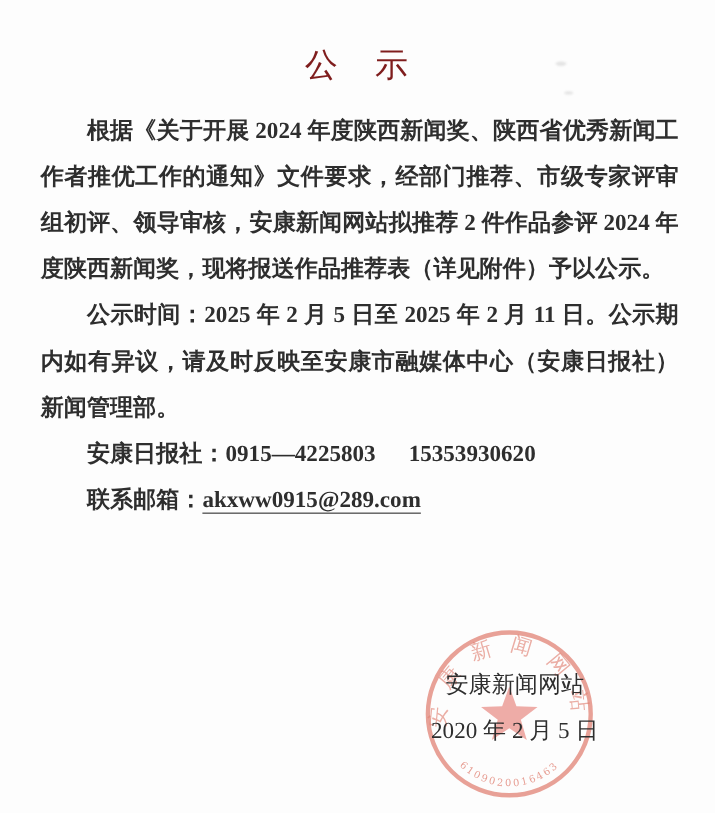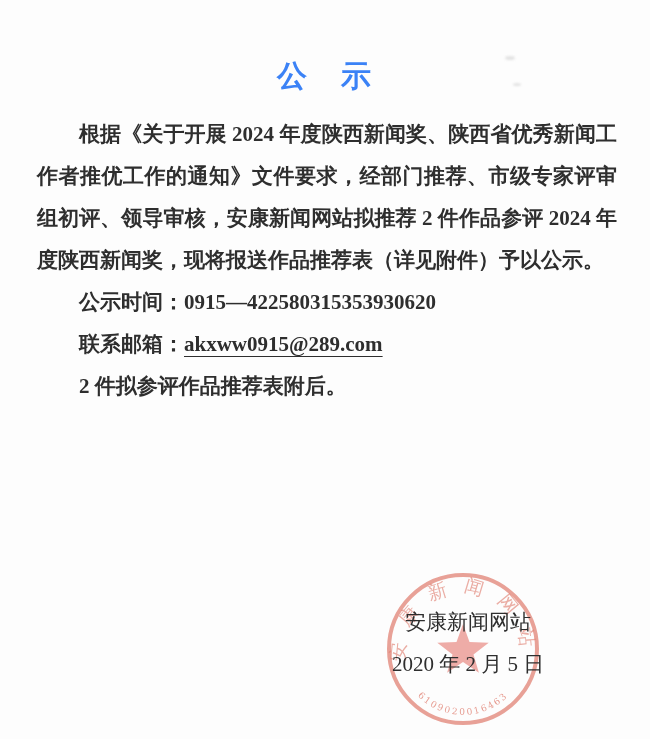--- a/index.html
+++ b/index.html
@@ -8,41 +8,41 @@
     width: 650px;
     height: 739px;
     background: #fdfdfd;
     overflow: hidden;
     font-family: "Liberation Serif", "DejaVu Serif", serif;
     color: #2e2e2e;
     box-sizing: border-box;
     padding-top: 42px;
   }
   .doc-title {
-    margin: 16px;
+    margin: 0;
     text-align: center;
     font-size: 30px;
-    font-weight: 700;
+    font-weight: 400;
     line-height: 36px;
     letter-spacing: 2px;
-    color: #3b82f6;
+    color: #7f1d1d;
   }
   .content {
     margin: 19px 33px 0 37px;
     font-size: 21px;
     line-height: 42px;
     text-align: justify;
     font-weight: bold;
   }
   .content p {
     margin: 0;
     text-indent: 2em;
   }
   .num { font-family: "Liberation Serif", "DejaVu Serif", serif; }
-  .gap { }
+  .gap { margin-left: 30px; }
   .email {
     text-decoration: underline;
     text-underline-offset: 5px;
     text-decoration-thickness: 1px;
   }
   .signature {
     position: absolute;
     top: 601px;
     left: 372px;
     width: 192px;
@@ -74,23 +74,23 @@
 </style>
 </head>
 <body>
 
 <div class="page">
 
   <h1 class="doc-title">公　示</h1>
 
   <div class="content">
     <p>根据《关于开展 2024 年度陕西新闻奖、陕西省优秀新闻工作者推优工作的通知》文件要求，经部门推荐、市级专家评审组初评、领导审核，安康新闻网站拟推荐 2 件作品参评 2024 年度陕西新闻奖，现将报送作品推荐表（详见附件）予以公示。</p>
-    <p><span>公示时间：</span><span class="num">0915—4225803</span><span class="num gap">15353930620</span></p>
+    <p>公示时间：2025 年 2 月 5 日至 2025 年 2 月 11 日。公示期内如有异议，请及时反映至安康市融媒体中心（安康日报社）新闻管理部。</p>
+    <p><span>安康日报社：</span><span class="num">0915—4225803</span><span class="num gap">15353930620</span></p>
     <p><span>联系邮箱：</span><span class="num email">akxww0915@289.com</span></p>
-    <p>2 件拟参评作品推荐表附后。</p>
   </div>
 
   <div class="signature">
     <p class="sig-line">安康新闻网站</p>
     <p class="sig-line">2020 年 2 月 5 日</p>
   </div>
 
   <svg class="seal" viewBox="0 0 158 158" xmlns="http://www.w3.org/2000/svg">
     <defs>
       <path id="seal-top-arc" d="M 24.5 101.8 A 58 58 0 1 1 133.5 101.8" fill="none"></path>

